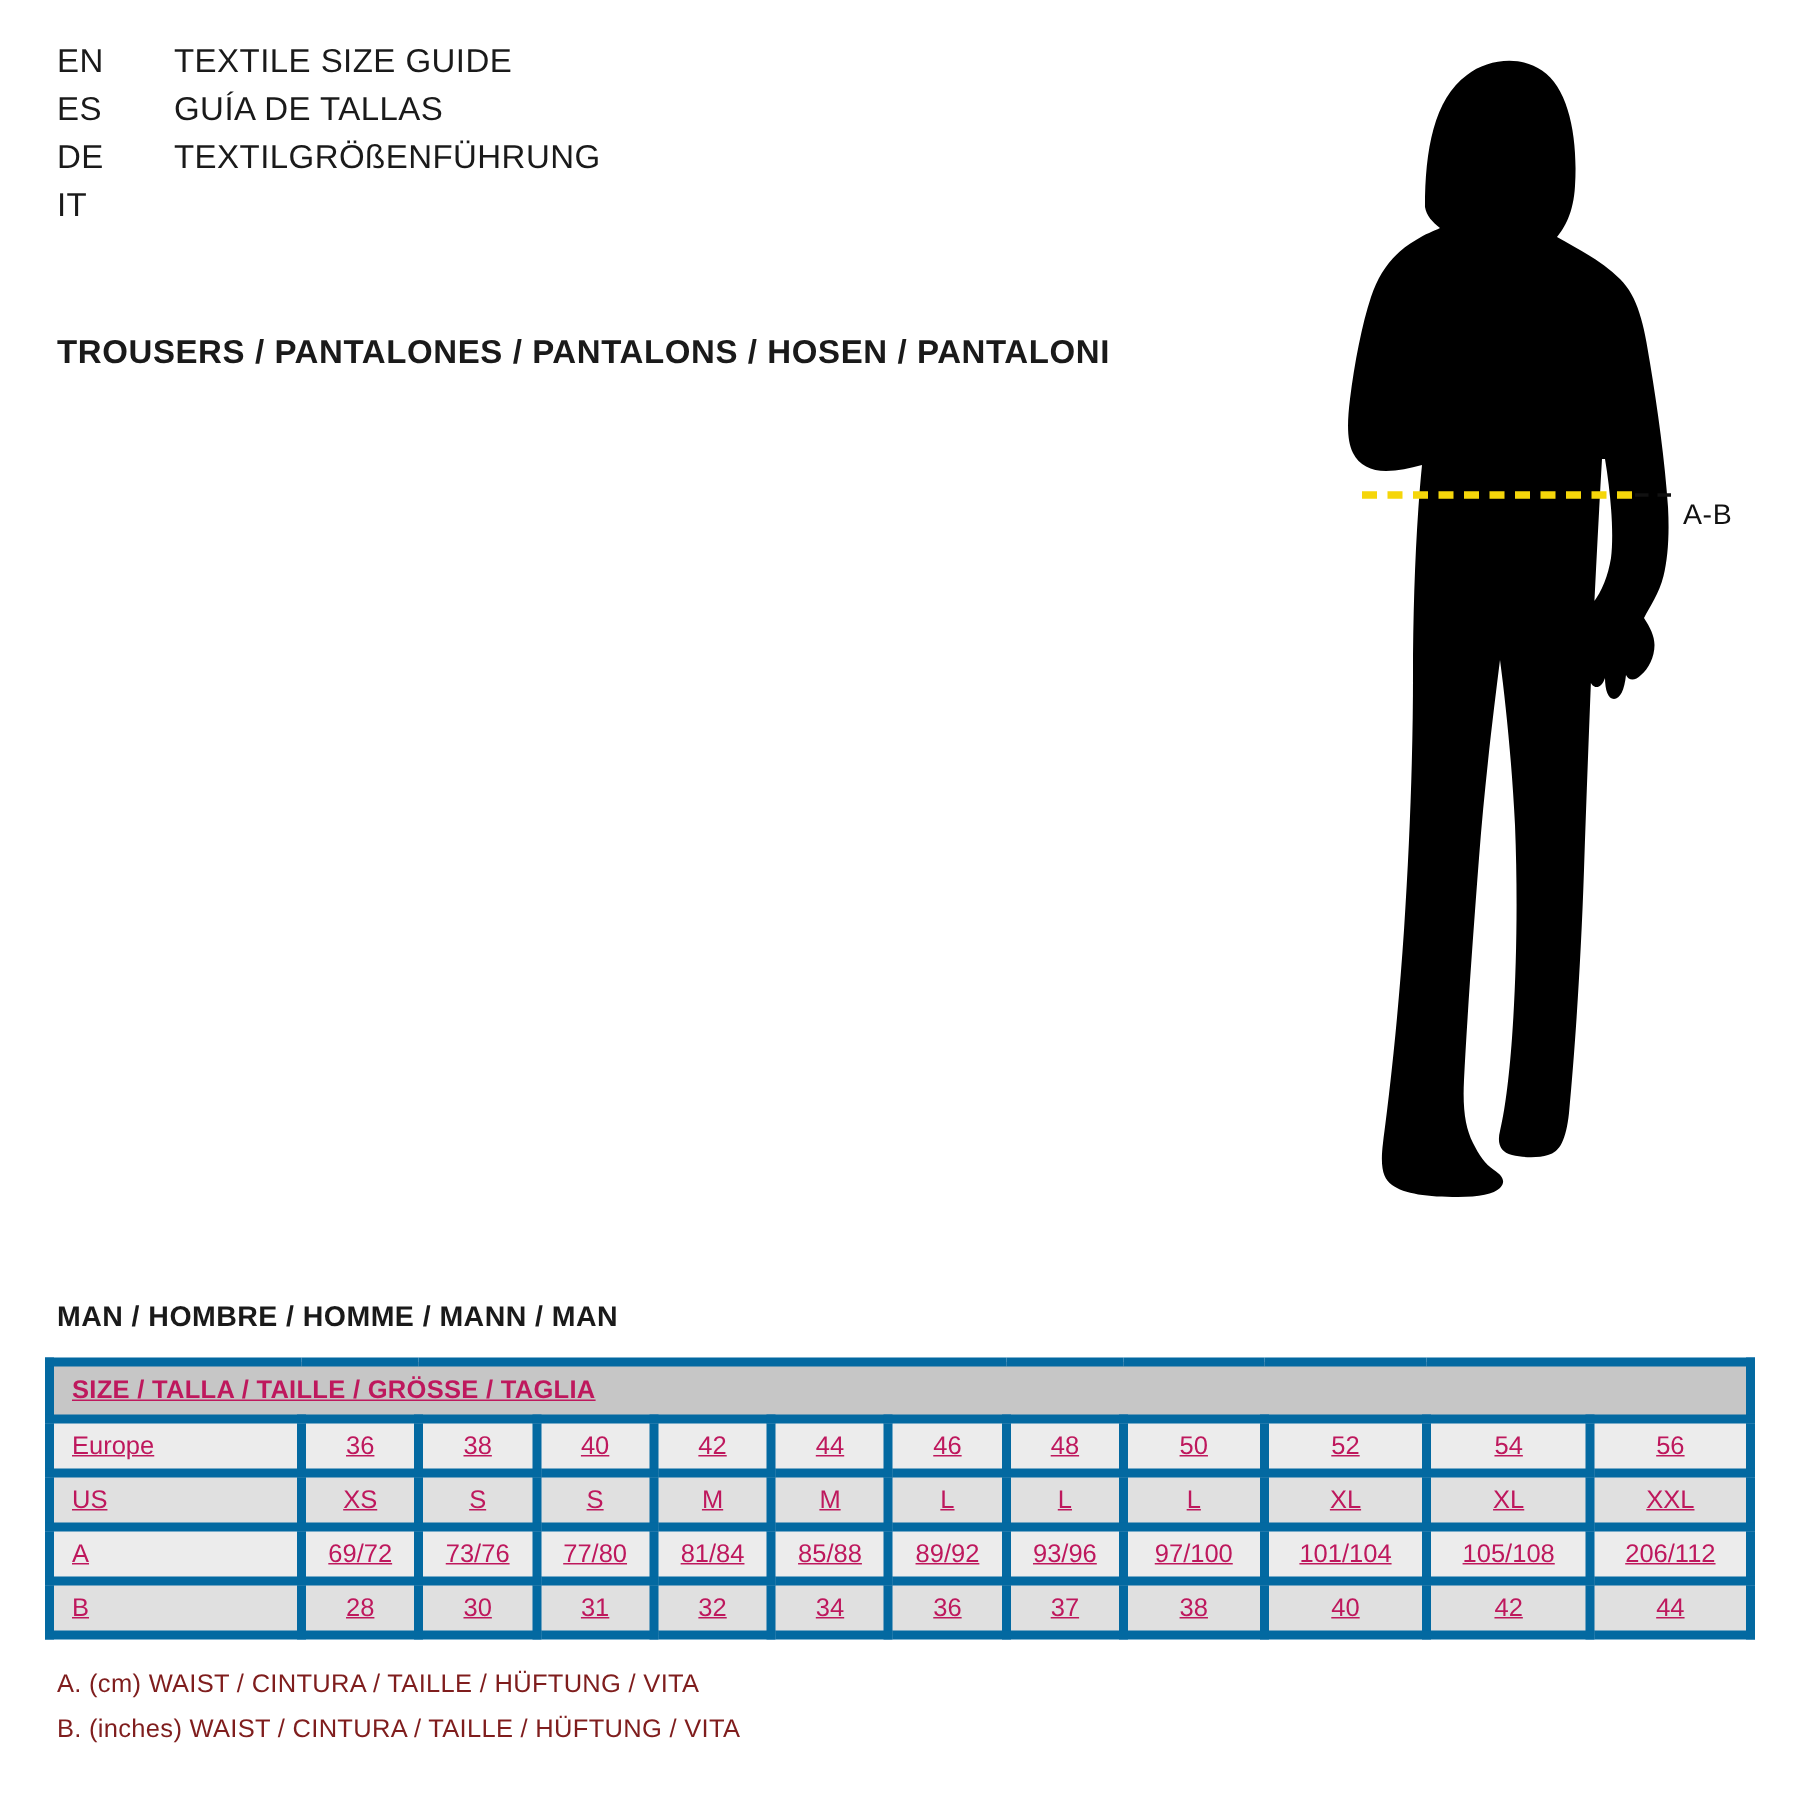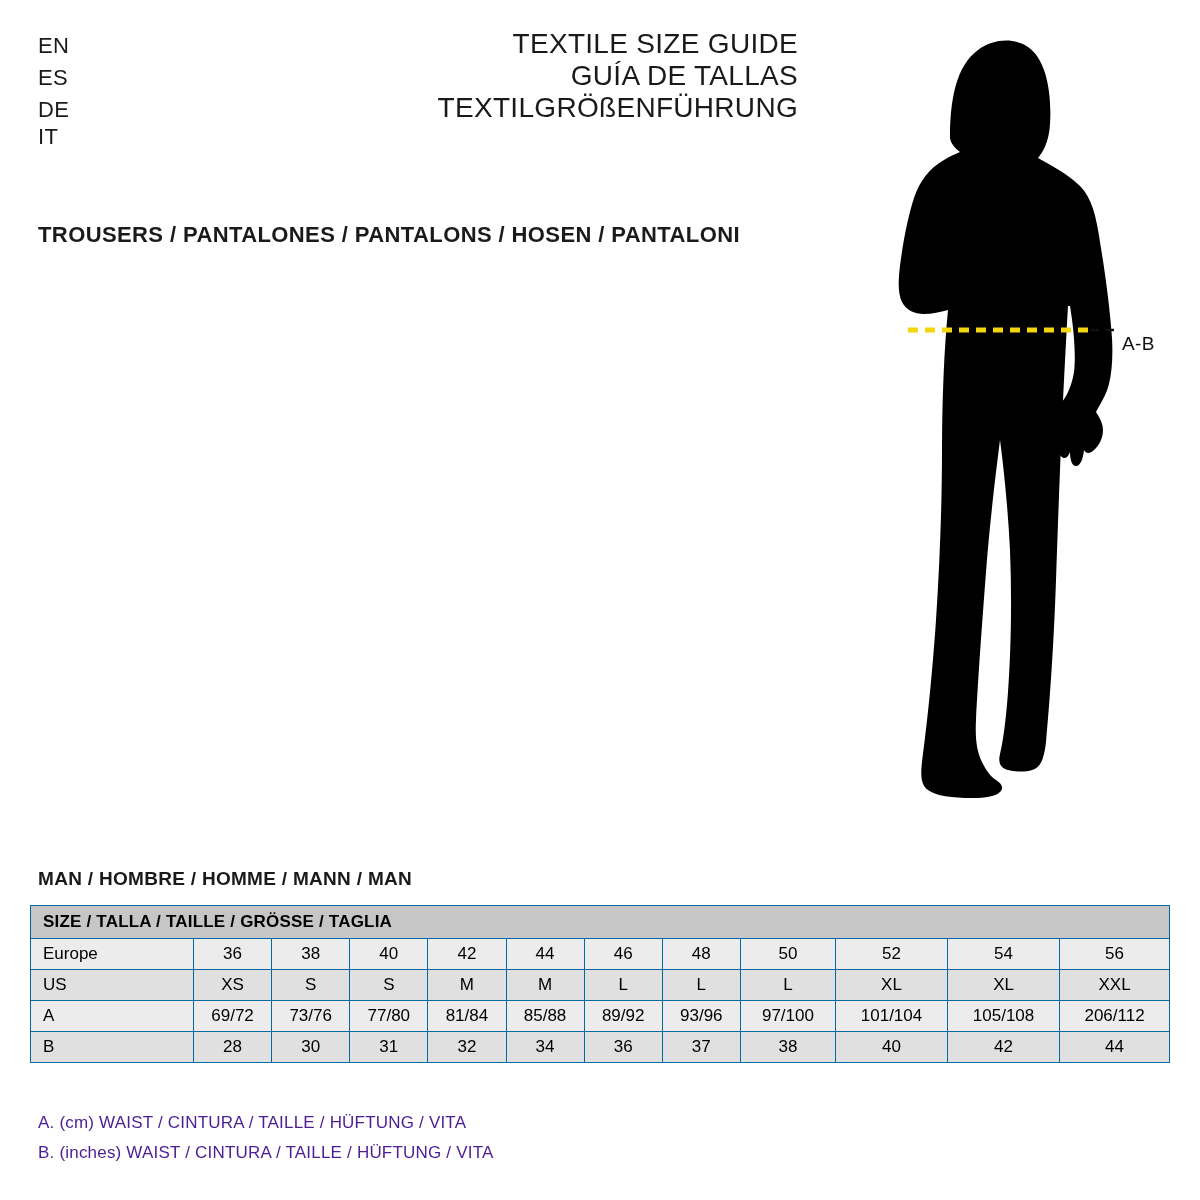--- a/index.html
+++ b/index.html
@@ -20,30 +20,29 @@
   .lang-block {
     position: absolute;
     left: 38px;
     top: 28px;
     width: 760px;
   }
   .lang-row {
     display: flex;
     align-items: baseline;
     height: 32px;
-    justify-content: space-between;
   }
   .lang-code {
     width: 78px;
     font-size: 22px;
     letter-spacing: 0.3px;
     color: #1a1a1a;
   }
   .lang-text {
-    font-size: 28px;
+    font-size: 22px;
     letter-spacing: 0.3px;
     color: #1a1a1a;
   }
   .garment-title {
     position: absolute;
     left: 38px;
     top: 222px;
     font-size: 22px;
     font-weight: bold;
     letter-spacing: 0.4px;
@@ -85,26 +84,27 @@
   }
   .size-table {
     position: absolute;
     left: 30px;
     top: 905px;
     width: 1140px;
     border-collapse: collapse;
     font-size: 17px;
   }
   .size-table td, .size-table th {
-    border: 1px solid #0369a1;
+    border: 6px solid #0369a1;
     padding: 0;
     height: 30px;
     text-align: center;
     font-weight: normal;
-    color: #000000;
+    color: #be185d;
+    text-decoration: underline;
   }
   .size-table tr.header-row th {
     background: #c6c6c6;
     text-align: left;
     padding-left: 12px;
     font-weight: bold;
     font-size: 17px;
     height: 32px;
     letter-spacing: 0.2px;
   }
@@ -123,21 +123,21 @@
   .size-table tr.band-dark td.row-label {
     background: #e0e0e0;
   }
 
   .footnotes {
     position: absolute;
     left: 38px;
     top: 1108px;
     font-size: 17px;
     line-height: 30px;
-    color: #4c1d95;
+    color: #7f1d1d;
   }
   .footnote {
     letter-spacing: 0.2px;
   }
 </style>
 </head>
 <body>
 
 <div class="lang-block">
   <div class="lang-row">

